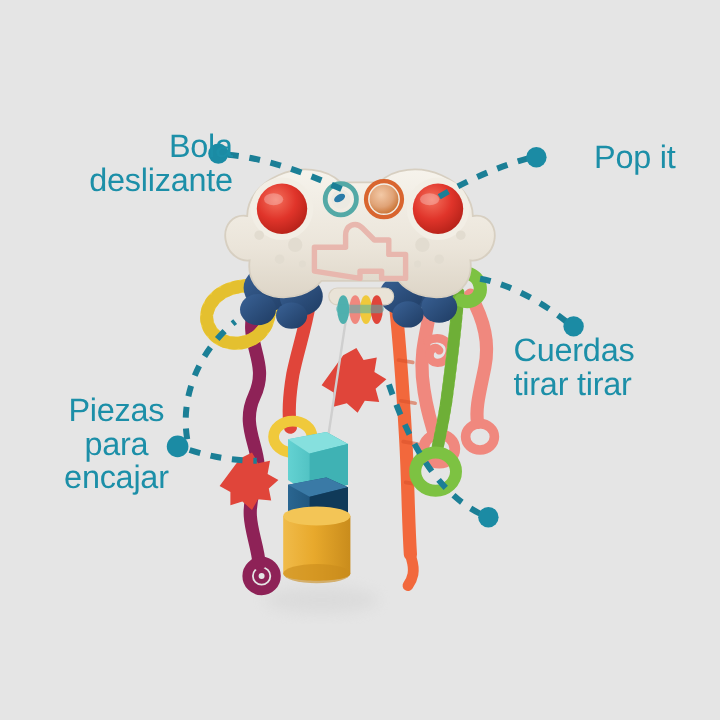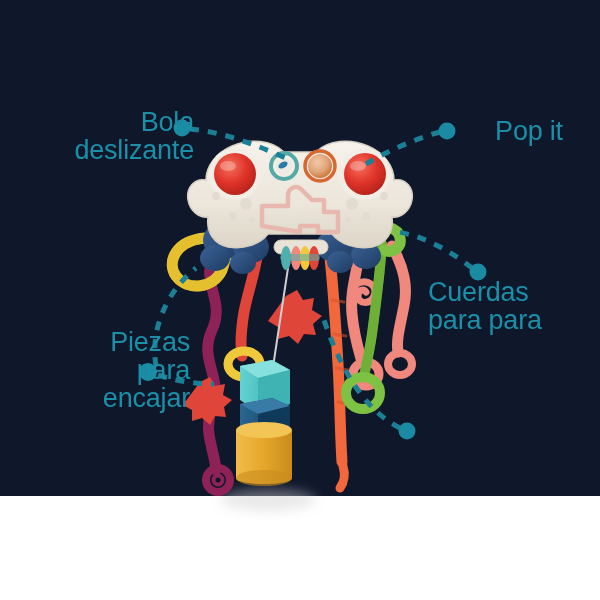--- a/index.html
+++ b/index.html
@@ -1,27 +1,27 @@
 <!DOCTYPE html>
 <html><head>
 <meta charset="utf-8">
 <title>Infografia juguete sensorial</title>
 <style>
   html,body{margin:0;padding:0;background:#ffffff;}
   body{width:600px;height:600px;overflow:hidden;
        font-family:"Liberation Sans","DejaVu Sans",sans-serif;}
-  #stage{position:relative;width:600px;height:496px;background:#0f172a;}
+  #stage{position:relative;width:600px;height:600px;background:#e5e5e5;}
   #toy-svg,#anno-svg{position:absolute;left:0;top:0;width:600px;height:600px;}
   #anno-svg{pointer-events:none;}
   .label{position:absolute;color:#1c8fa8;font-size:27px;line-height:1.04;
          font-weight:400;letter-spacing:-0.2px;white-space:pre-line;}
   .lbl-bola{left:64px;top:108px;text-align:right;width:130px;}
   .lbl-popit{left:459px;top:117px;text-align:center;width:140px;}
   .lbl-cuerdas{left:428px;top:278px;text-align:left;width:166px;}
-  .lbl-piezas{left:44px;top:328px;text-align:right;width:146px;}
+  .lbl-piezas{left:24px;top:328px;text-align:center;width:146px;}
   .lbl-sonajero{left:418px;top:413px;text-align:left;width:170px;}
 </style>
 </head>
 <body>
 
 <div id="stage">
 
   <svg id="toy-svg" viewBox="0 0 600 600">
     <defs>
       <radialGradient id="gPop" cx="38%" cy="32%" r="72%">
@@ -234,20 +234,20 @@
       <circle cx="407" cy="431" r="8.5"></circle>
     </g>
   </svg>
 
   <div class="label lbl-bola">Bola
 deslizante</div>
 
   <div class="label lbl-popit">Pop it</div>
 
   <div class="label lbl-cuerdas">Cuerdas
-para para</div>
+tirar tirar</div>
 
   <div class="label lbl-piezas">Piezas
 para
 encajar</div>
 
 
 </div>
 
 </body></html>

